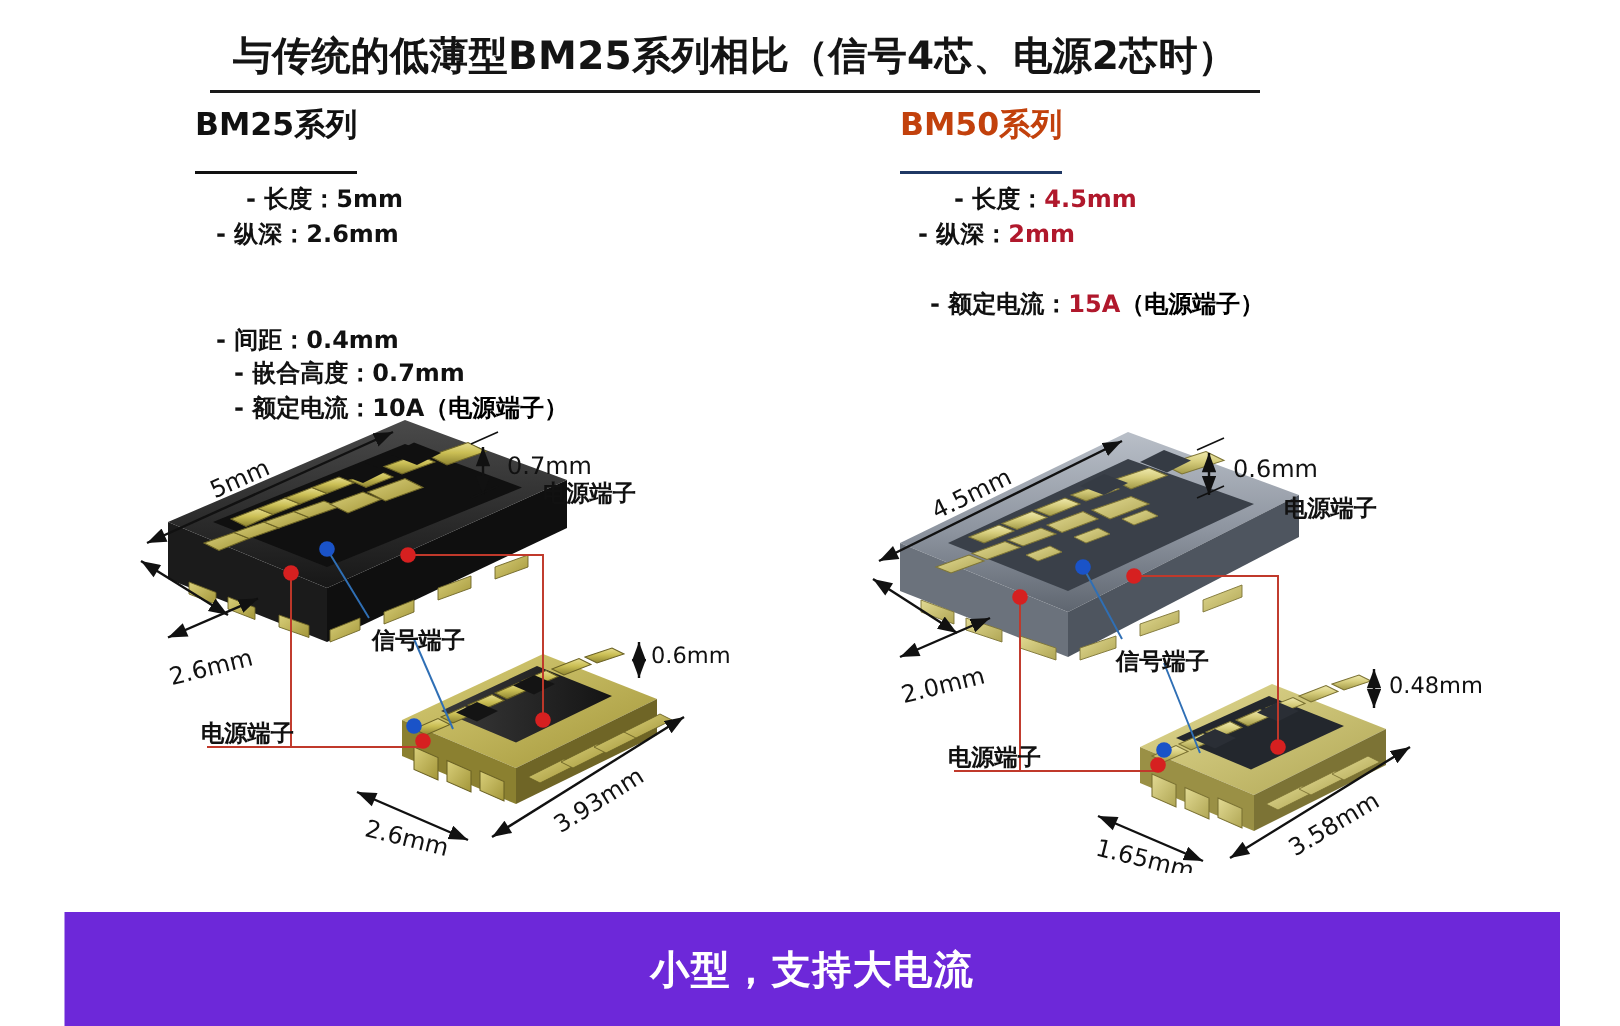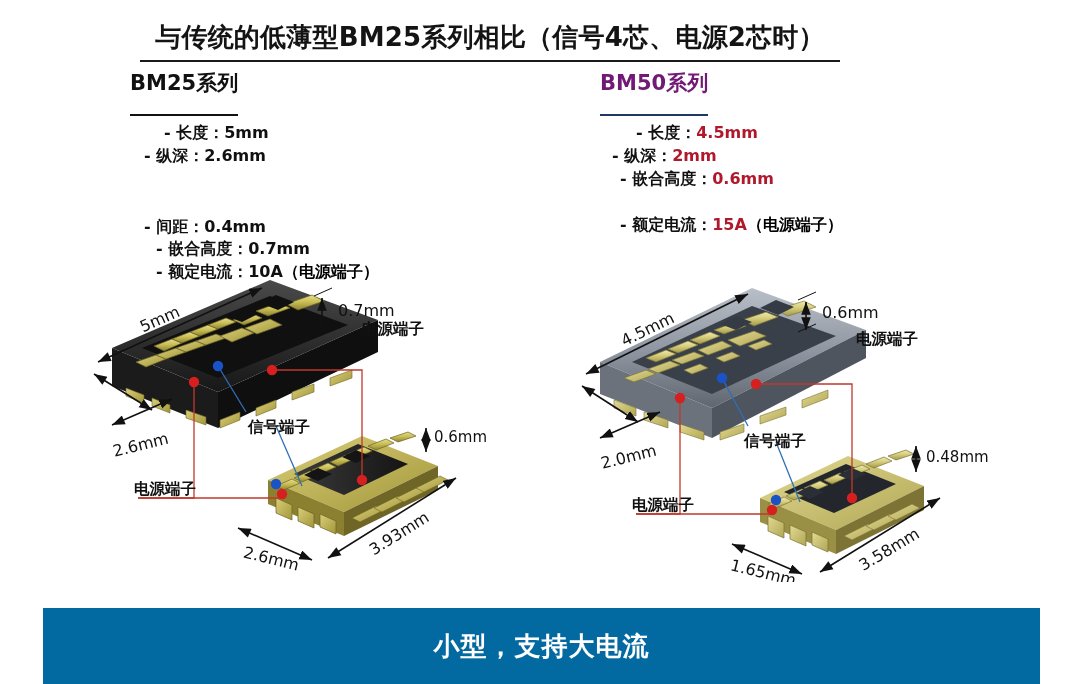--- a/index.html
+++ b/index.html
@@ -46,21 +46,21 @@
   .spec-heading {
     font-size: 21px;
     font-weight: 700;
     display: inline-block;
     border-bottom: 2.2px solid currentColor;
     padding-bottom: 19px;
     line-height: 1.1;
     white-space: nowrap;
   }
   .spec-heading.dark  { color: #111111; border-bottom-color: #111111; }
-  .spec-heading.navy  { color: #701a75; border-bottom-color: #1f3864; }
+  .spec-heading.navy  { color: #c2410c; border-bottom-color: #1f3864; }
 
   .spec-list {
     margin: 6px 0 0 0;
     padding: 0;
     list-style: none;
   }
   .spec-list li {
     font-size: 16px;
     font-weight: 700;
     line-height: 1.42;
@@ -94,21 +94,21 @@
   .diagram.right { left: 580px; width: 430px; }
   .diagram svg { display: block; width: 100%; height: 100%; }
 
   
   .banner {
     position: absolute;
     left: 43px;
     top: 608px;
     width: 997px;
     height: 76px;
-    background: #0369a1;
+    background: #6d28d9;
     display: flex;
     align-items: center;
     justify-content: center;
   }
   .banner-text {
     color: #ffffff;
     font-size: 26px;
     font-weight: 700;
     letter-spacing: 1px;
   }
@@ -129,21 +129,20 @@
       <li class="in3"><span>- 嵌合高度：</span><span class="val">0.7mm</span><span class="tail"></span></li>
       <li class="in4"><span>- 额定电流：</span><span class="val">10A</span><span class="tail">（电源端子）</span></li>
     </ul>
   </div>
 
   <div class="spec-block right">
     <div class="spec-heading navy">BM50系列</div>
     <ul class="spec-list">
       <li class="r0"><span>- 长度：</span><span class="val">4.5mm</span><span class="tail"></span></li>
       <li class="r1"><span>- 纵深：</span><span class="val">2mm</span><span class="tail"></span></li>
-      <li class="r3"><span>- 嵌合高度：</span><span class="val">0.6mm</span><span class="tail"></span></li>
       <li class="r4"><span>- 额定电流：</span><span class="val">15A</span><span class="tail">（电源端子）</span></li>
     </ul>
   </div>
 
   <div class="diagram left">
     <svg viewBox="0 0 410 320" xmlns="http://www.w3.org/2000/svg">
       <defs>
         <linearGradient id="goldA" x1="0" y1="0" x2="0" y2="1">
           <stop offset="0%" stop-color="#e6dd8f"></stop>
           <stop offset="45%" stop-color="#cbbf55"></stop>

